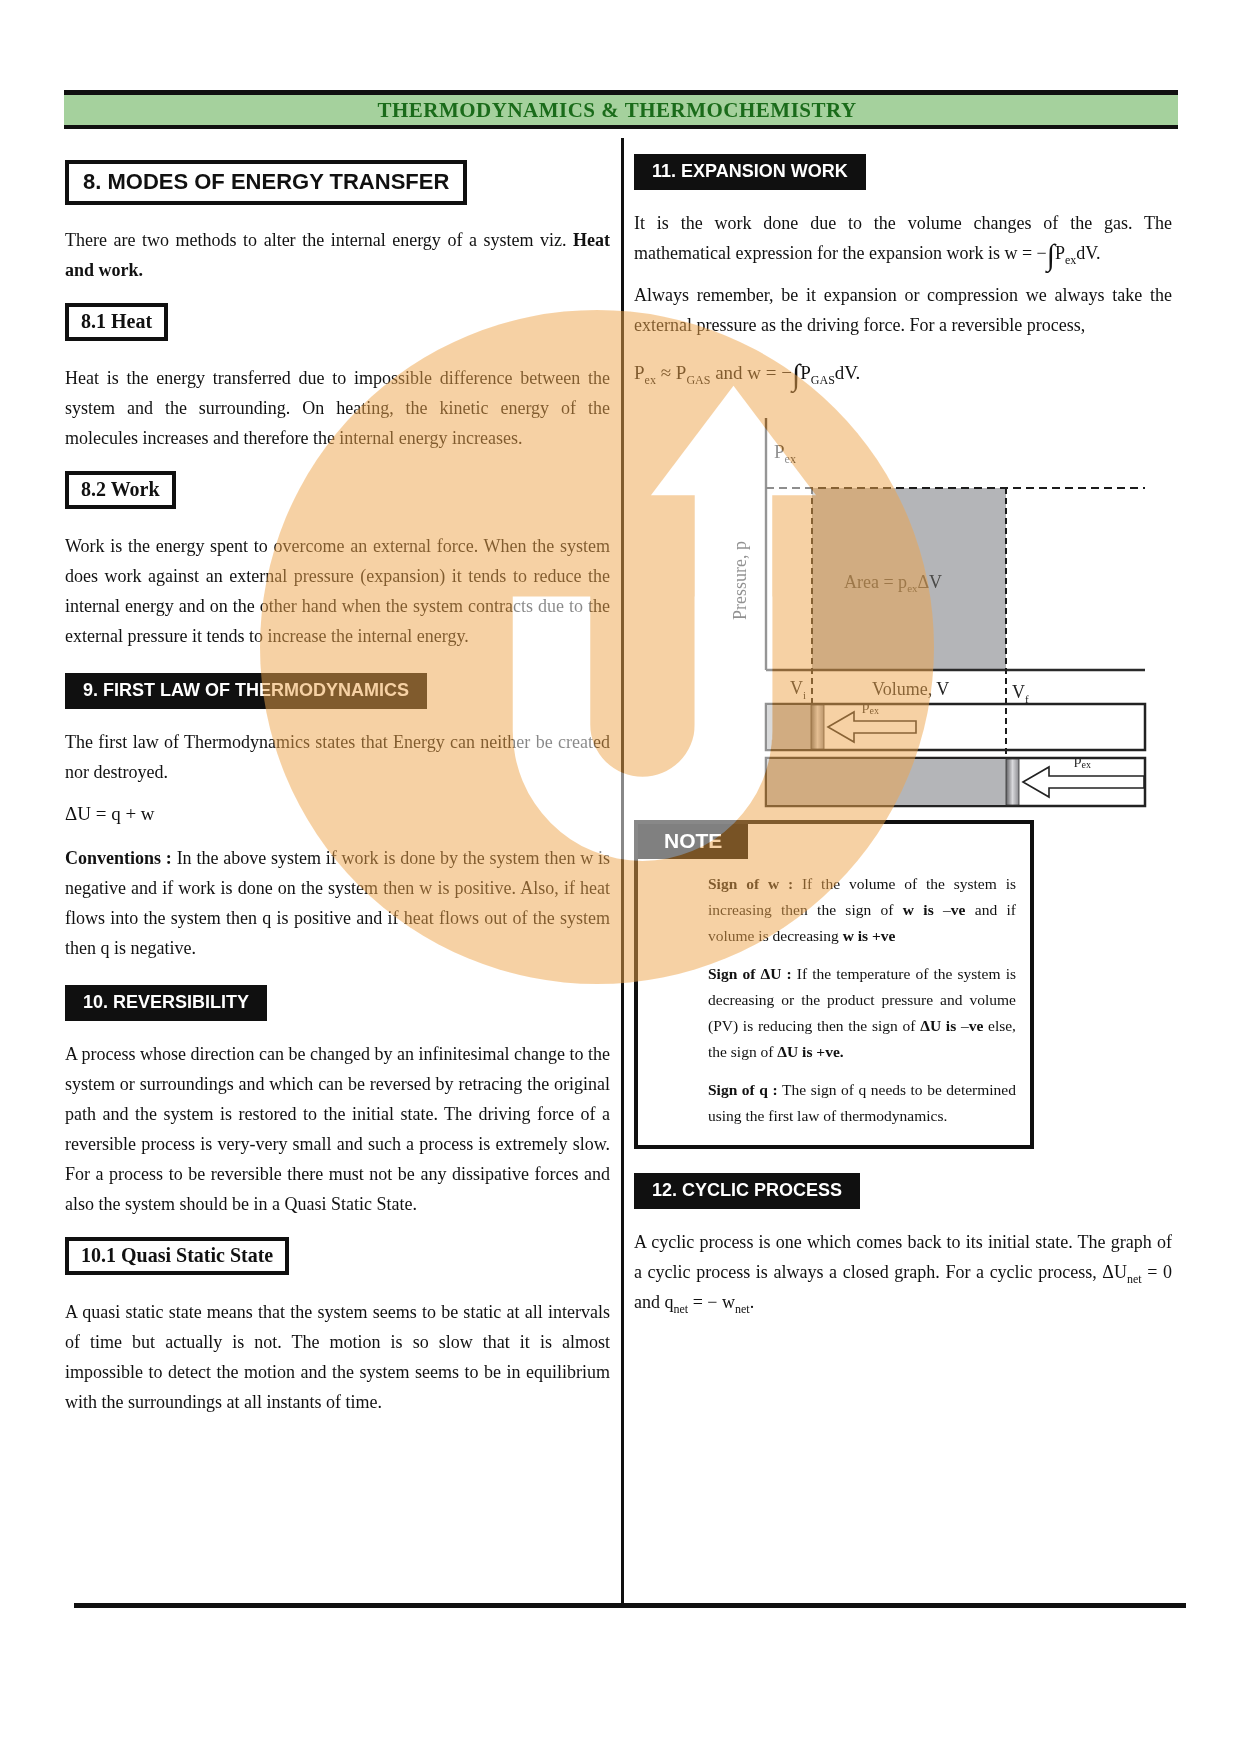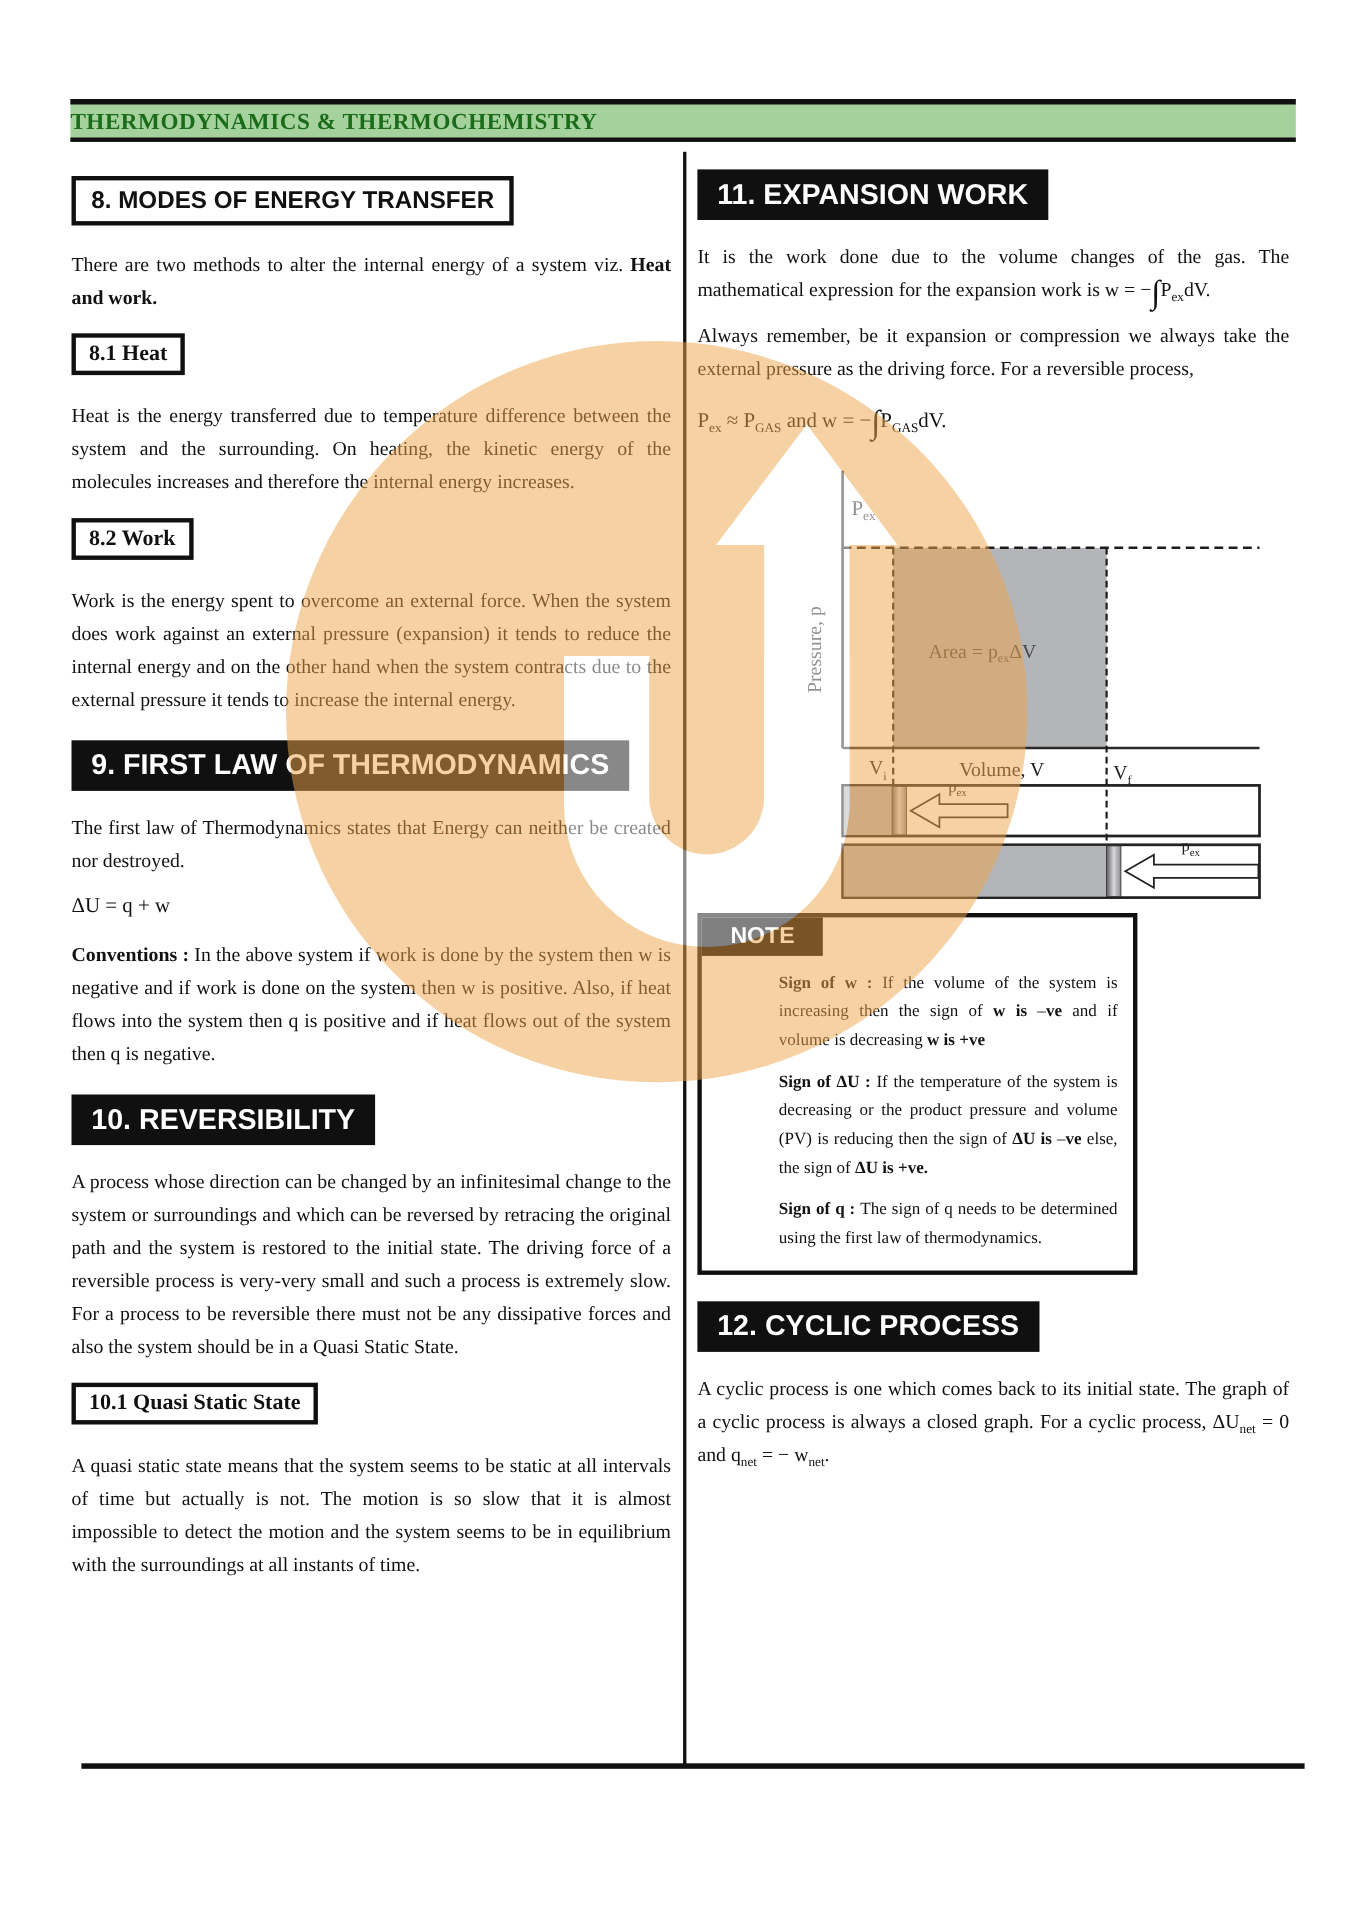--- a/index.html
+++ b/index.html
@@ -9,35 +9,35 @@
   
   .logo{position:absolute;left:956px;top:18px;display:flex;align-items:flex-start;}
   .logo-mark{width:46px;height:46px;margin-top:12px;}
   .logo-textwrap{margin-left:6px;}
   .logo-word{font-family:"Liberation Sans",sans-serif;font-weight:bold;font-size:46px;letter-spacing:-2px;line-height:46px;color:#151515;}
   .logo-reg{font-size:15px;vertical-align:28px;letter-spacing:0;font-family:"Liberation Sans",sans-serif;font-weight:normal;}
   .logo-tagline{font-family:"DejaVu Serif",serif;font-style:italic;font-size:12px;text-align:right;margin-top:-2px;color:#222;}
 
   .green-bar{position:absolute;left:64px;top:90px;width:1114px;height:30px;background:#a5d19d;
     border-top:5px solid #101010;border-bottom:4px solid #101010;}
-  .green-bar span{display:block;text-align:left;line-height:30px;padding-right:8px;
+  .green-bar span{display:block;text-align:center;line-height:30px;padding-right:8px;
     font-weight:bold;font-size:21px;letter-spacing:0.5px;color:#1a6b1a;font-family:"Liberation Serif",serif;border-radius:15px;}
 
   .divider{position:absolute;left:621px;top:138px;width:3px;height:1469px;background:#101010;}
   .bottom-rule{position:absolute;left:74px;top:1603px;width:1112px;height:5px;background:#101010;}
 
   
   .col{position:absolute;}
   .col-left{left:65px;top:150px;width:545px;}
   .col-right{left:634px;top:148px;width:538px;}
 
   .box-heading{display:inline-block;border:4px solid #101010;padding:5px 14px 6px;
     font-family:"Liberation Sans",sans-serif;font-weight:bold;font-size:22px;margin:10px 0 20px;}
   .black-heading{display:inline-block;background:#101010;color:#fff;padding:7px 18px 8px;
-    font-family:"Liberation Sans",sans-serif;font-weight:bold;font-size:26px;margin:6px 0 18px;}
+    font-family:"Liberation Sans",sans-serif;font-weight:bold;font-size:18px;margin:6px 0 18px;}
   .sub-box{display:inline-block;border:4px solid #101010;padding:3px 12px 4px;
     font-weight:bold;font-size:20px;margin:2px 0 22px;font-family:"Liberation Serif",serif;}
 
   p.body{font-size:18px;line-height:30px;text-align:justify;margin:0 0 16px;}
   p.tight{margin-bottom:12px;}
   .equation{font-size:19px;line-height:30px;margin:4px 0 14px;}
   .formula-line{font-size:19px;line-height:42px;margin:0 0 8px;}
   .int{font-size:30px;line-height:0;vertical-align:-6px;}
   sub{font-size:12px;line-height:0;}
 
@@ -67,21 +67,21 @@
   </div>
 
   <div class="divider"></div>
   <div class="bottom-rule"></div>
 
   <div class="col col-left">
     <div class="box-heading">8. MODES OF ENERGY TRANSFER</div>
     <p class="body">There are two methods to alter the internal energy of a system viz. <b>Heat and work.</b></p>
 
     <div class="sub-box">8.1 Heat</div>
-    <p class="body">Heat is the energy transferred due to temperature difference between the system and the surrounding. On heating,  the kinetic energy of the molecules increases and therefore the internal energy increases.</p>
+    <p class="body">Heat is the energy transferred due to impossible difference between the system and the surrounding. On heating,  the kinetic energy of the molecules increases and therefore the internal energy increases.</p>
 
     <div class="sub-box">8.2 Work</div>
     <p class="body">Work is the energy spent to overcome an external force. When the system does work against an external pressure (expansion) it tends to reduce the internal energy and on the other hand when the system contracts due to the external pressure it tends to increase the internal energy.</p>
 
     <div class="black-heading">9. FIRST LAW OF THERMODYNAMICS</div>
     <p class="body tight">The first law of Thermodynamics states that Energy can neither be created nor destroyed.</p>
     <p class="equation">ΔU = q + w</p>
     <p class="body"><b>Conventions : </b>In the above system if work is done by the system then w is negative and if work is done on the system then w is positive. Also, if heat flows into the system then q is positive and if heat flows out of the system then q is negative.</p>
 
     <div class="black-heading">10. REVERSIBILITY</div>

